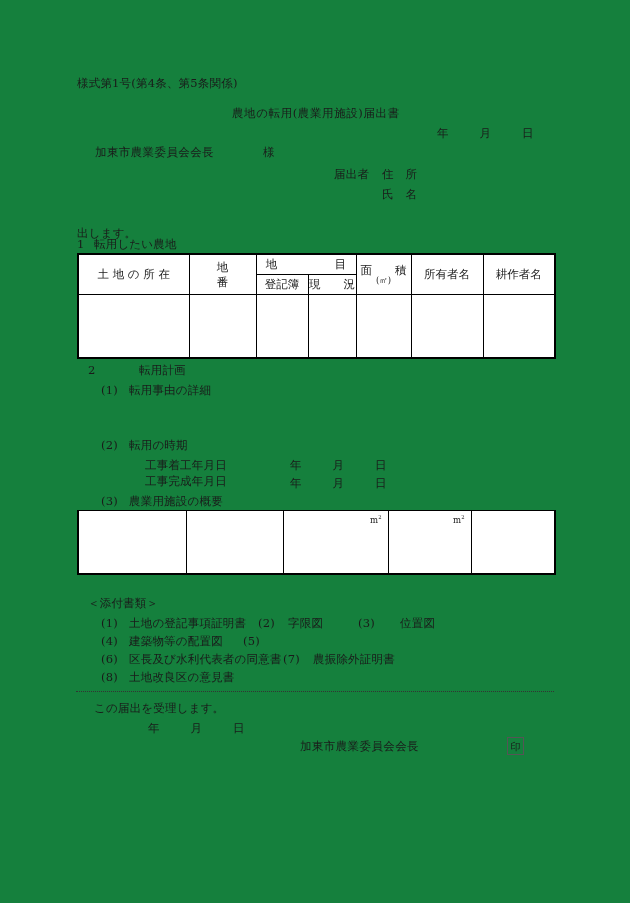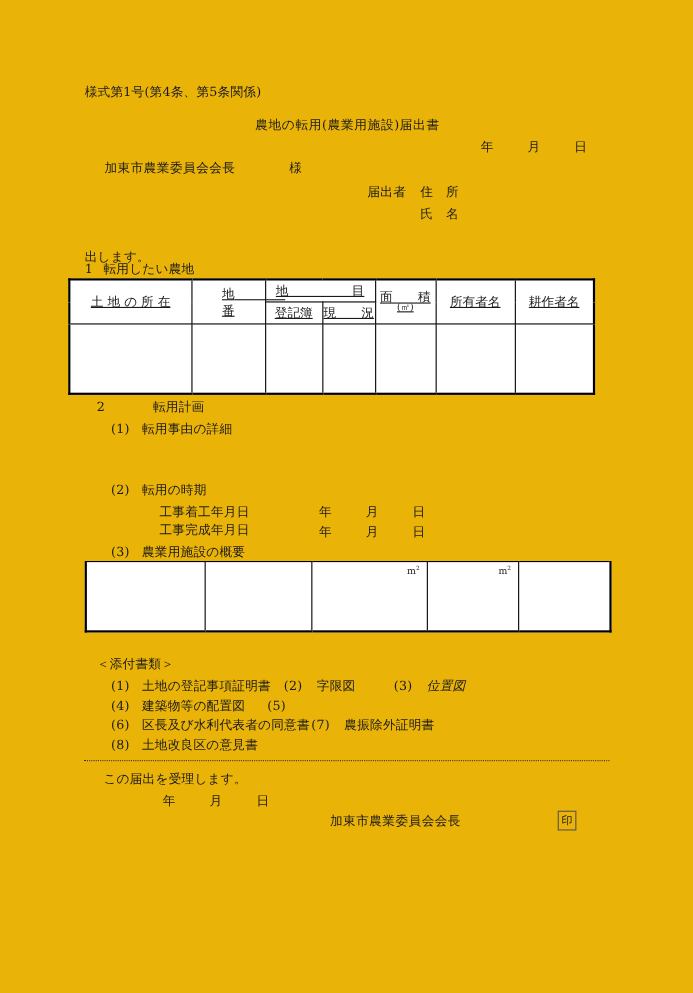--- a/index.html
+++ b/index.html
@@ -13,21 +13,21 @@
     position: relative;
     font-family: "DejaVu Serif", "Liberation Serif", serif;
     color: #1a1a1a;
     overflow: hidden;
   }
   .page {
     position: absolute;
     left: 0; top: 0;
     width: 630px;
     height: 903px;
-    background: #eab308;
+    background: #15803d;
   }
   
   .t {
     position: absolute;
     white-space: pre;
     line-height: 1;
     font-size: 11.5px;
     letter-spacing: 0.2px;
   }
 
@@ -44,21 +44,21 @@
     padding: 0;
     text-align: center;
     vertical-align: middle;
     font-weight: normal;
   }
   table.form .outer-l { border-left-width: 2px; }
   table.form .outer-r { border-right-width: 2px; }
   table.form .outer-t { border-top-width: 2px; }
   table.form .outer-b { border-bottom-width: 2px; }
 
-  #land-table { left: 62px; top: 253px; width: 477px; text-decoration: underline; }
+  #land-table { left: 77px; top: 253px; width: 477px; }
   #land-table td.hdr { height: 19px; }
   #land-table td.body-cell { height: 62px; }
 
   #facility-table { left: 77px; top: 510px; width: 477px; }
   #facility-table td.hdr { height: 19px; }
   #facility-table td.body-cell { height: 62px; }
 
   .unit-cell {
     position: relative;
   }
@@ -197,21 +197,21 @@
     </tbody>
   </table>
 
   <div class="t" style="left:88px; top:598px;">＜添付書類＞</div>
 
   <div class="t" style="left:101px; top:618px;">(1)</div>
   <div class="t" style="left:129px; top:618px;text-align:center;">土地の登記事項証明書</div>
   <div class="t" style="left:258px; top:618px;">(2)</div>
   <div class="t" style="left:288px; top:618px;">字限図</div>
   <div class="t" style="left:358px; top:618px;">(3)</div>
-  <div class="t" style="left:388px; top:618px;font-style:italic;">位置図</div>
+  <div class="t" style="left:400px; top:618px;">位置図</div>
 
   <div class="t" style="left:101px; top:636px;">(4)</div>
   <div class="t" style="left:129px; top:636px;">建築物等の配置図</div>
   <div class="t" style="left:243px; top:636px;">(5)</div>
 
   <div class="t" style="left:101px; top:654px;">(6)</div>
   <div class="t" style="left:129px; top:654px;">区長及び水利代表者の同意書</div>
   <div class="t" style="left:283px; top:654px;">(7)</div>
   <div class="t" style="left:313px; top:654px;">農振除外証明書</div>
 

